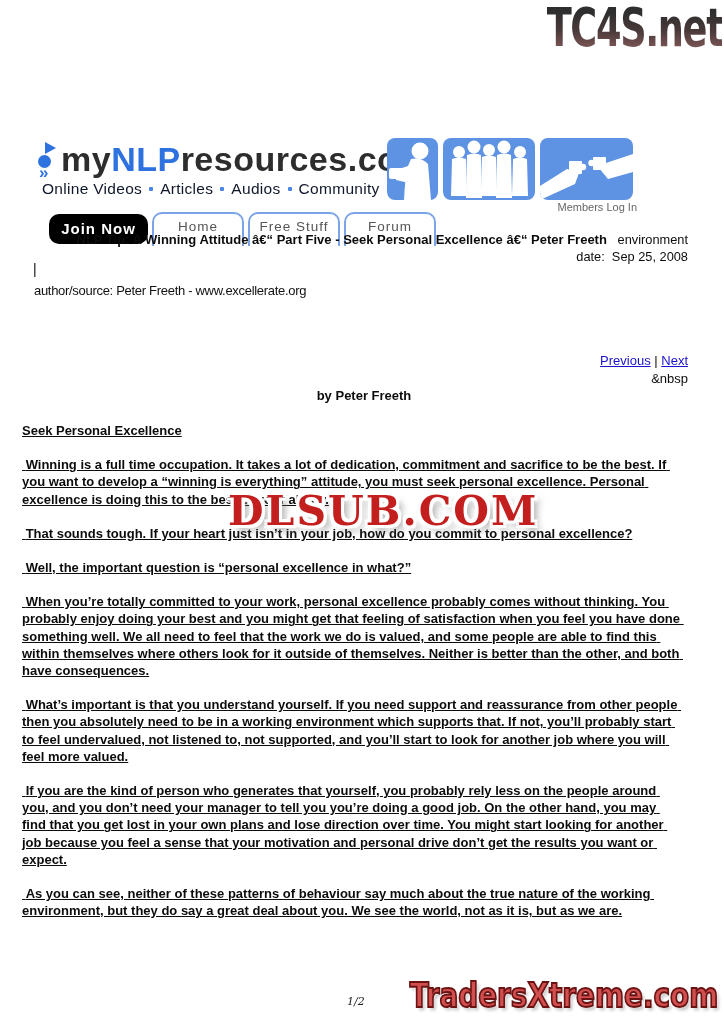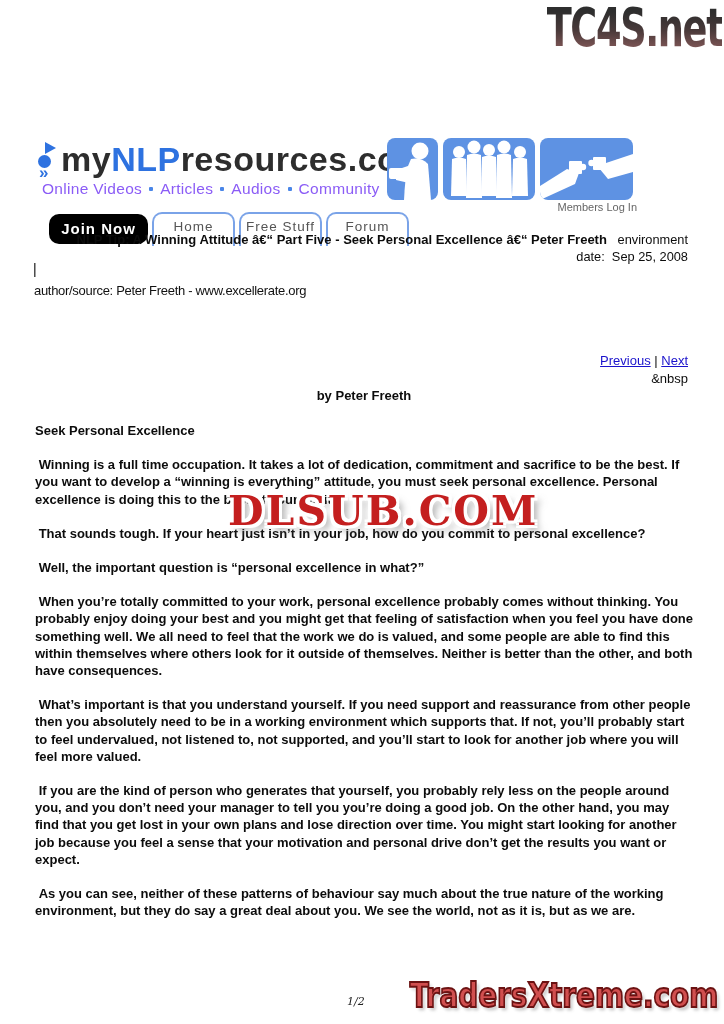--- a/index.html
+++ b/index.html
@@ -16,36 +16,36 @@
 
   
   .logo-icon-tri{position:absolute;left:45px;top:142px;width:0;height:0;
         border-left:11px solid #2e72e0;border-top:6px solid transparent;border-bottom:6px solid transparent;}
   .logo-icon-circ{position:absolute;left:38px;top:155px;width:13px;height:13px;
         background:#2e72e0;border-radius:50%;}
   .logo-icon-chev{position:absolute;left:39px;top:163px;color:#2e72e0;font-weight:700;font-size:17px;}
   .logo-text{position:absolute;left:61px;top:140px;font-size:34px;font-weight:600;
         color:#2d2d2d;letter-spacing:0.5px;white-space:nowrap;}
   .logo-text .nlp{color:#2e72e0;font-weight:700;}
-  .tagline{position:absolute;left:42px;top:180px;font-size:15.5px;color:#8b5cf6;
+  .tagline{position:absolute;left:42px;top:180px;font-size:15.5px;color:#0f172a;
         letter-spacing:0.3px;white-space:nowrap;}
   .dot{display:inline-block;width:4px;height:4px;background:#4a86e8;border-radius:1px;
         margin:0 7px 2px;vertical-align:middle;}
 
   
   .sq{position:absolute;top:138px;height:62px;background:#5e92e3;border-radius:8px;overflow:hidden;}
   .sq svg{display:block;width:100%;height:100%;}
   .sq1{left:387px;width:51px;}
   .sq2{left:443px;width:92px;}
   .sq3{left:540px;width:93px;}
   .members{position:absolute;top:201px;right:87px;font-size:11px;color:#666;}
 
   
   .tabs{position:absolute;left:49px;top:212px;display:flex;gap:4px;align-items:center;}
-  .tab{box-sizing:border-box;width:83px;height:34px;border:2px solid #7aa3e8;border-bottom:none;
+  .tab{box-sizing:border-box;width:92px;height:34px;border:2px solid #7aa3e8;border-bottom:none;
        border-radius:10px 10px 0 0;background:transparent;color:#555;font-size:13.5px;
        letter-spacing:1px;text-align:center;padding-top:5px;}
   .join{box-sizing:border-box;width:99px;height:30px;background:#000;color:#fff;border-radius:10px;
        font-weight:700;font-size:15px;letter-spacing:1px;text-align:center;padding-top:6px;}
 
   
   .title-block{position:absolute;left:30px;right:36px;top:231px;text-align:right;
        font-size:13px;line-height:17px;}
   .title-line{white-space:pre;}
   .title-line b{font-weight:700;}
@@ -53,21 +53,21 @@
   .pipe{position:absolute;left:33px;top:261px;font-size:14px;}
   .author{position:absolute;left:34px;top:283px;font-size:13px;letter-spacing:-0.3px;color:#111;}
 
   .pn{position:absolute;right:36px;top:352px;text-align:right;font-size:13px;line-height:18px;}
   .pn a{color:#1a12cc;text-decoration:underline;cursor:pointer;}
 
   .byline{position:absolute;left:35px;width:658px;top:388px;text-align:center;
        font-weight:700;font-size:13px;}
 
   
-  .article{position:absolute;left:35px;top:422px;width:658px;}
+  .article{position:absolute;left:22px;top:422px;width:658px;text-decoration:underline;}
   .article p{margin:0 0 17px;font-size:13px;font-weight:700;line-height:17.2px;
        white-space:pre-wrap;color:#0c0c0c;}
 
   
   .dlsub{position:absolute;left:228px;top:487px;font-family:"DejaVu Serif",serif;
        font-weight:900;font-size:41px;letter-spacing:2px;color:#c41f1f;white-space:nowrap;
        text-shadow:-3px -3px 0 #fff,3px -3px 0 #fff,-3px 3px 0 #fff,3px 3px 0 #fff,
                    0 -3px 0 #fff,0 3px 0 #fff,-3px 0 0 #fff,3px 0 0 #fff,
                    6px 6px 7px rgba(110,110,110,.55);}
 

